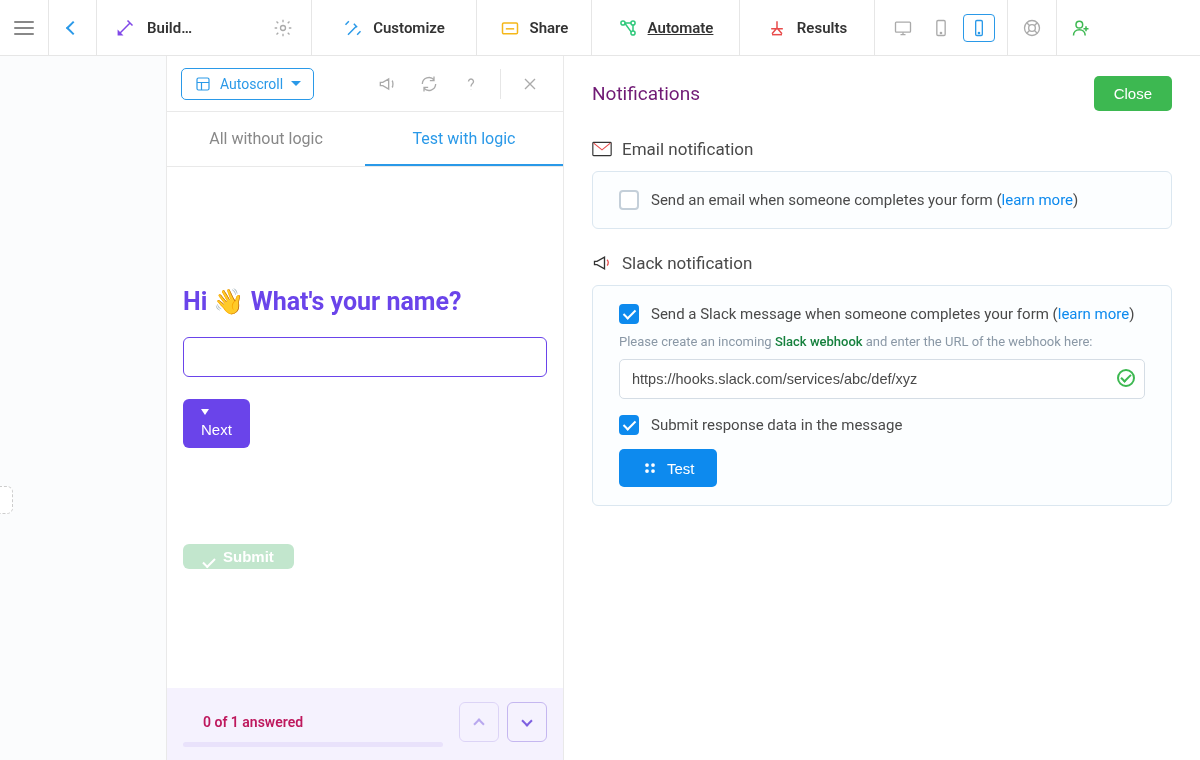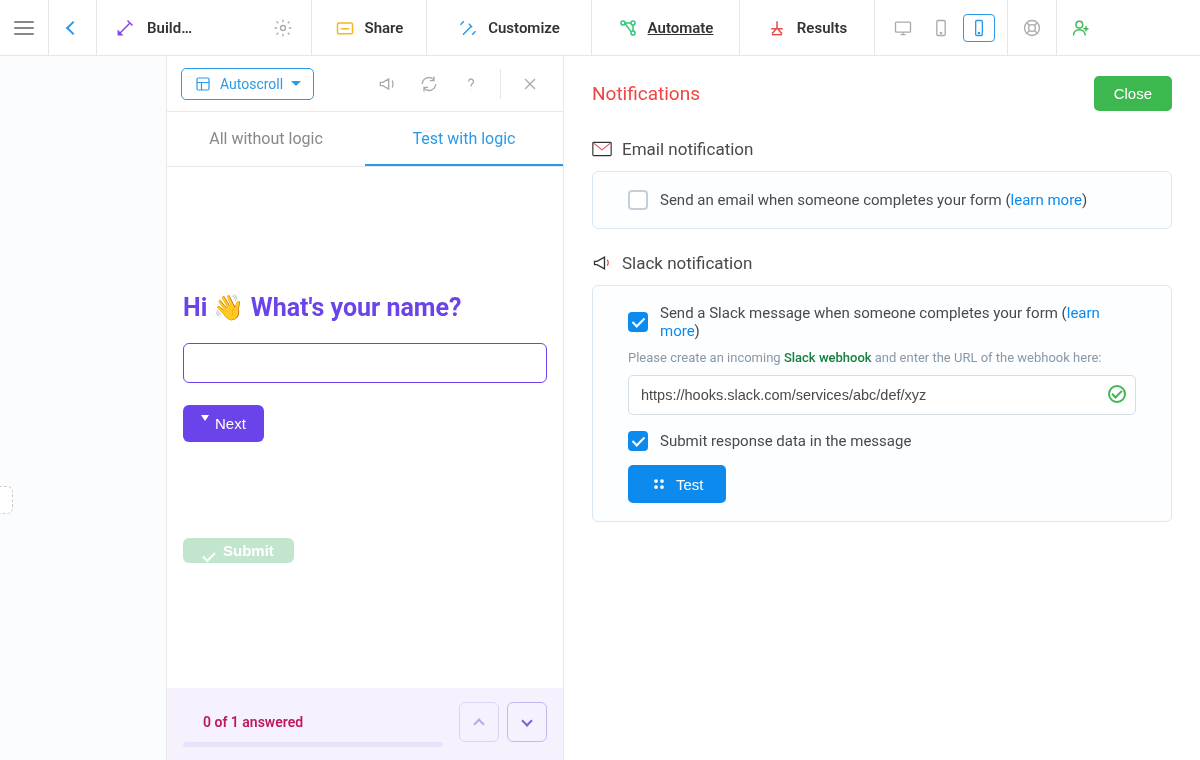--- a/index.html
+++ b/index.html
@@ -31,41 +31,41 @@
 .divider-v { width:1px; height:30px; background:#e6e6e6; margin: 0 6px; }
 
 .preview-tabs { height:55px; display:flex; border-bottom:1px solid #e9e9e9; }
 .ptab { flex:1; display:flex; align-items:center; justify-content:center; color:#888; font-size:16px; cursor:pointer; border-bottom: 2px solid transparent; }
 .ptab.active { color:#2a99e8; border-bottom-color:#2a99e8; }
 
 .preview-body { flex:1; display:flex; flex-direction:column; position:relative; }
 .form-area { flex:1; padding: 0 16px; display:flex; flex-direction:column; justify-content:center; }
 .question { font-size: 25px; font-weight:700; color:#6a44ea; margin-bottom:18px; line-height:1.3; }
 .answer-input { width:100%; border:1px solid #6a44ea; border-radius:6px; height:40px; padding:0 12px; font-size:15px; }
-.next-btn { margin-top:22px; background:#6a44ea; color:#fff; border:none; border-radius:6px; padding:10px 18px; font-size:15px; font-weight:500; display:inline-flex; align-items:flex-start; gap:6px; cursor:pointer; width:fit-content; }
+.next-btn { margin-top:22px; background:#6a44ea; color:#fff; border:none; border-radius:6px; padding:10px 18px; font-size:15px; font-weight:500; display:inline-flex; align-items:flex-start; gap:6px; cursor:pointer; width:fit-content;flex-direction:column; }
 .arrow-down-sm { width:0; height:0; border-left:4px solid transparent; border-right:4px solid transparent; border-top:6px solid #fff; }
 .submit-btn { margin-top:96px; background:#b8e2c5; color:#fff; border:none; border-radius:6px; padding:4px 20px; font-size:15px; font-weight:600; display:inline-flex; align-items:flex-end; gap:8px; width:fit-content; opacity:0.85; }
 .check-sm { width:12px; height:7px; border-left:2px solid #fff; border-bottom:2px solid #fff; transform:rotate(-45deg); margin-top:-3px; }
 
 .preview-footer { background:#f5f2fe; padding: 14px 16px 18px; display:flex; align-items:center; justify-content:space-between; }
 .progress-txt { color:#be185d; font-weight:600; font-size:14px;margin-left:20px; }
 .progress-bar { position:absolute; left:16px; bottom:13px; height:5px; width:260px; background:#e9e2fb; border-radius:3px; }
 .nav-arrows { display:flex; gap:8px; }
 .nav-arrow { width:40px; height:40px; border:1px solid #c5b7f0; border-radius:6px; display:flex; align-items:center; justify-content:center; cursor:pointer; }
 .nav-arrow.disabled { opacity:0.5; }
 .chev-up-p { width:8px; height:8px; border-left:2px solid #7d5fe0; border-top:2px solid #7d5fe0; transform:rotate(45deg); margin-top:3px;}
 .chev-down-p { width:8px; height:8px; border-right:2px solid #7d5fe0; border-bottom:2px solid #7d5fe0; transform:rotate(45deg); margin-top:-3px;}
 
 .panel-head { display:flex; align-items:center; justify-content:space-between; padding: 20px 28px 12px; }
-.panel-title { font-size:19px; color:#ef4444; }
+.panel-title { font-size:19px; color:#701a75; }
 .close-btn { background:#3db851; color:#fff; border:none; border-radius:5px; padding:9px 20px; font-size:15px; font-weight:500; cursor:pointer; }
 
 .section { padding: 16px 28px 8px; }
 .section-title { font-size:17px; color:#4a4a4a; margin-bottom:12px; display:flex; align-items:center; gap:10px; }
-.card { border:1px solid #dbe7f0; border-radius:6px; padding: 18px 35px; background:#fcfeff; }
+.card { border:1px solid #dbe7f0; border-radius:6px; padding: 18px 26px; background:#fcfeff; }
 .row { display:flex; align-items:center; gap:12px; margin-bottom:0; }
 .checkbox { width:20px; height:20px; border:2px solid #c4cfd9; border-radius:4px; flex-shrink:0; background:#fff; cursor:pointer; position:relative; }
 .checkbox.checked { background:#0d8aee; border-color:#0d8aee; }
 .checkbox.checked::after { content:""; position:absolute; left:5px; top:1px; width:5px; height:10px; border-right:2px solid #fff; border-bottom:2px solid #fff; transform:rotate(45deg); }
 .checklabel { color:#4a4a4a; font-size:15px; }
 .link { color:#0d8aee; cursor:pointer; }
 .help { color:#8a98a6; font-size:13px; margin: 10px 0 10px 0; }
 .help .link { color:#15803d; font-weight:500; }
 .webhook-input-wrap { position:relative; }
 .webhook-input { width:100%; border:1px solid #d5dde5; border-radius:5px; height:40px; padding:0 40px 0 12px; font-size:14.5px; color:#4a4a4a; }
@@ -103,33 +103,33 @@
           <path d="M4 20 L18 6 M15 3 L21 9 M4 20 L4 16 L8 20 Z"></path>
         </svg>
       <span class="tb-label">Build…</span>
     </div>
     <svg class="ic ic-gray" viewBox="0 0 24 24">
         <circle cx="12" cy="12" r="3"></circle>
         <path d="M12 2v3M12 19v3M4.2 4.2l2.1 2.1M17.7 17.7l2.1 2.1M2 12h3M19 12h3M4.2 19.8l2.1-2.1M17.7 6.3l2.1-2.1"></path>
       </svg>
   </div>
 
+  <div class="tb-cell" style="width:165px;">
+    <svg class="ic ic-customize" viewBox="0 0 24 24">
+        <path d="M6 20 L16 10 M13 7 L17 11 M3 8 l4-4 M21 16 l-4 4"></path>
+      </svg>
+    <span class="tb-label">Customize</span>
+  </div>
+
   <div class="tb-cell" style="width:115px;">
     <svg class="ic" viewBox="0 0 24 24">
         <rect x="3" y="6" width="18" height="13" rx="1.5" fill="none" stroke="#f5b719" stroke-width="1.8"></rect>
         <path d="M7 13 h10" stroke="#f5b719" stroke-width="1.8"></path>
       </svg>
     <span class="tb-label">Share</span>
-  </div>
-
-  <div class="tb-cell" style="width:165px;">
-    <svg class="ic ic-customize" viewBox="0 0 24 24">
-        <path d="M6 20 L16 10 M13 7 L17 11 M3 8 l4-4 M21 16 l-4 4"></path>
-      </svg>
-    <span class="tb-label">Customize</span>
   </div>
 
   <div class="tb-cell" style="width:148px;text-decoration:underline;">
     <svg class="ic ic-automate" viewBox="0 0 24 24">
         <circle cx="6" cy="6" r="2.5"></circle>
         <circle cx="18" cy="6" r="2.5"></circle>
         <circle cx="18" cy="18" r="2.5"></circle>
         <path d="M8 6 h8 M18 8 v8 M8 6 L16 17"></path>
       </svg>
     <span class="tb-label">Automate</span>

